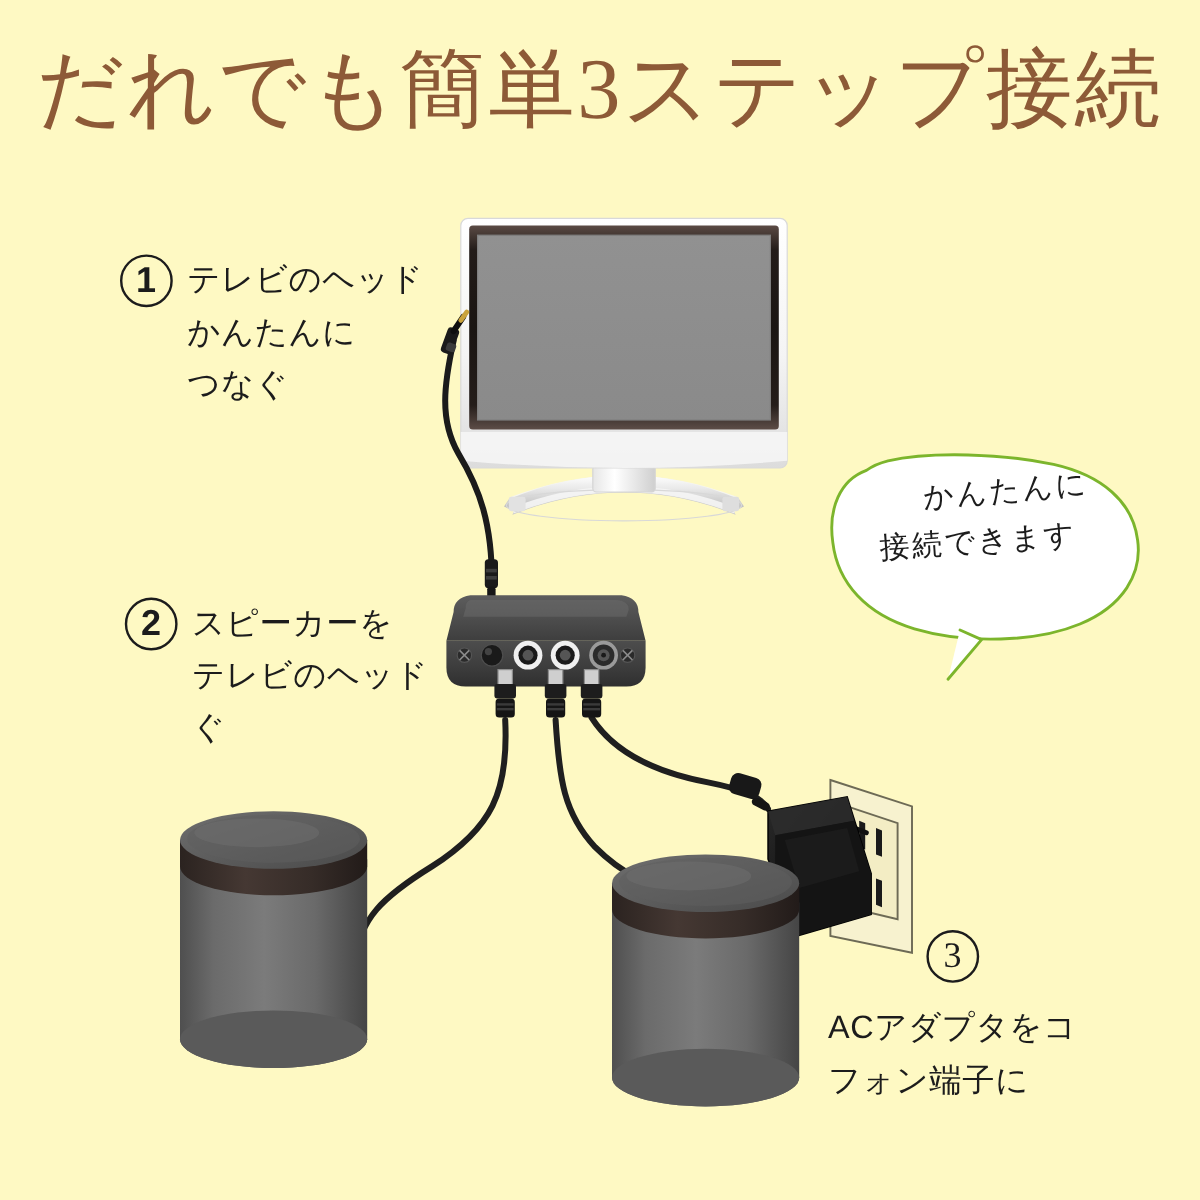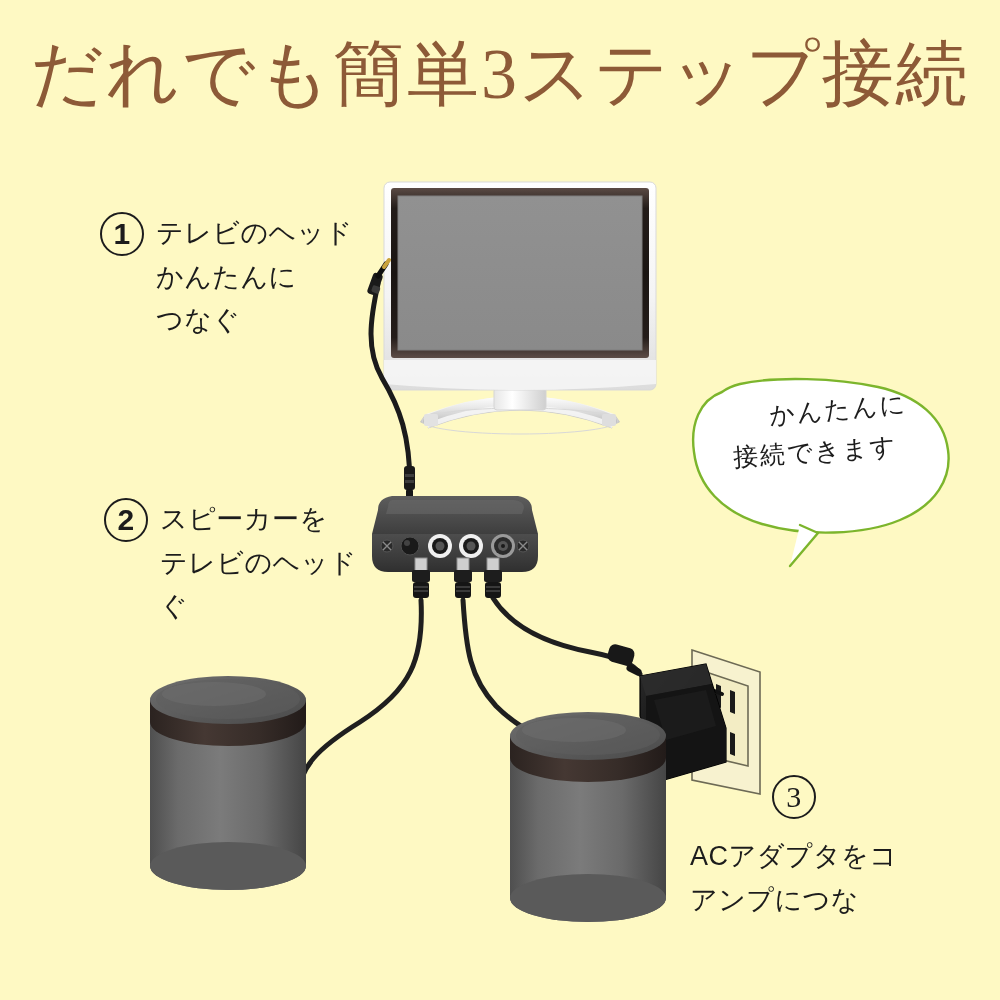--- a/index.html
+++ b/index.html
@@ -383,21 +383,21 @@
   <div class="step" id="step2">
     <span class="num">2</span>
     <span class="txt">スピーカーを
 テレビのヘッド
 ぐ</span>
   </div>
 
   <div class="step" id="step3">
     <span class="num">3</span>
     <span class="txt">ACアダプタをコ
-アンプにつな</span>
+フォン端子に</span>
   </div>
 
   <div class="bubble-text">
     <span class="l1">かんたんに</span>
     <span class="l2">接続できます</span>
   </div>
 
 </div>
 
 </body></html>

